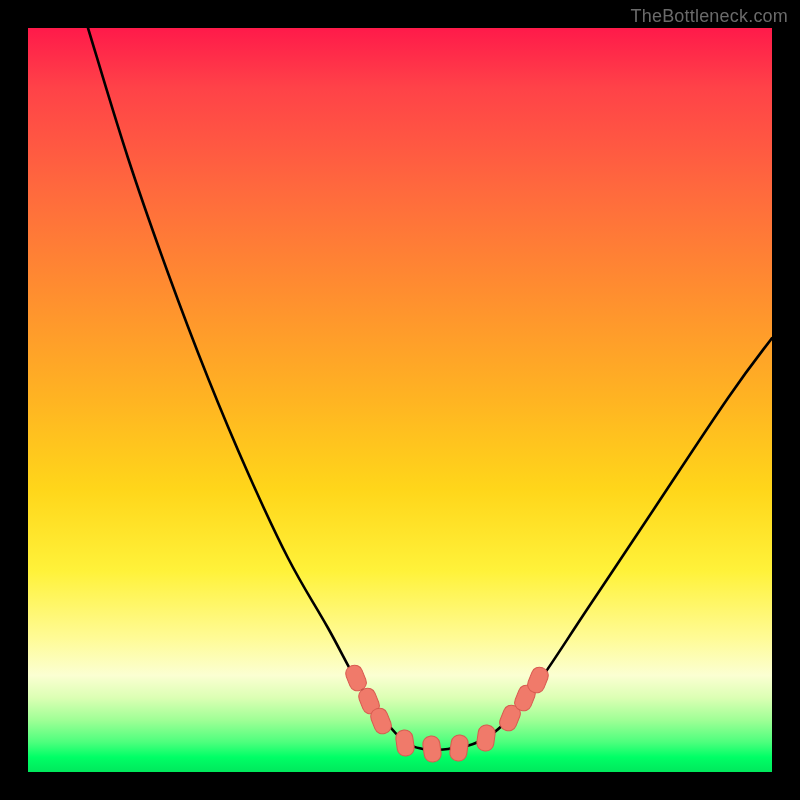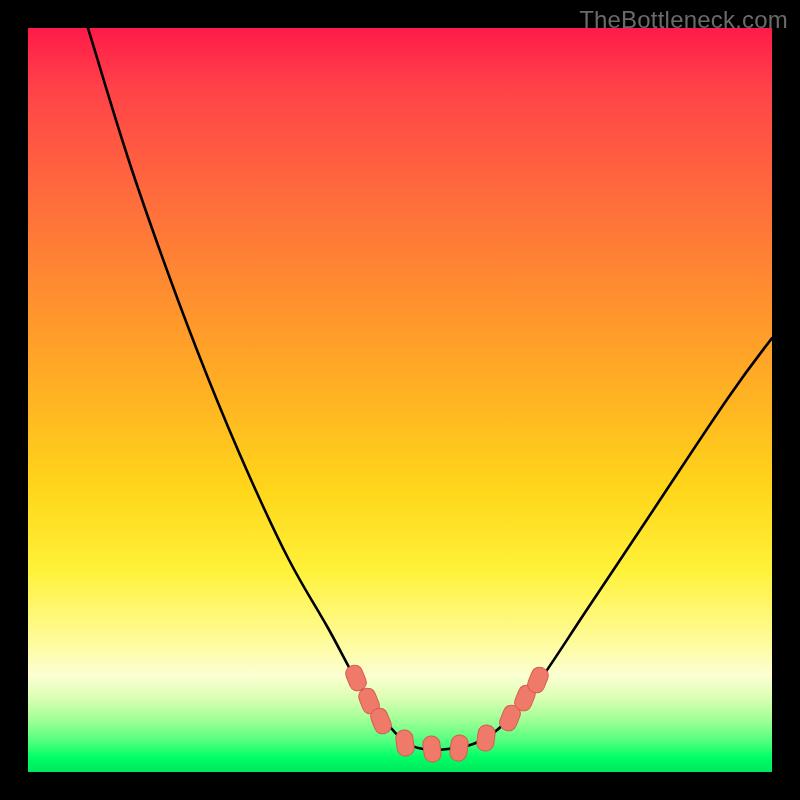--- a/index.html
+++ b/index.html
@@ -64,21 +64,21 @@
     stroke: #000;
     stroke-width: 2.6;
     stroke-linecap: round;
     stroke-linejoin: round;
   }
   .watermark {
     position: absolute;
     top: 6px;
     right: 12px;
     color: #6a6a6a;
-    font-size: 24px;
+    font-size: 18px;
     font-weight: 400;
     letter-spacing: 0.2px;
     user-select: none;
   }
 </style>
 </head>
 <body>
 
 <div class="frame">
   <div class="watermark">TheBottleneck.com</div>

